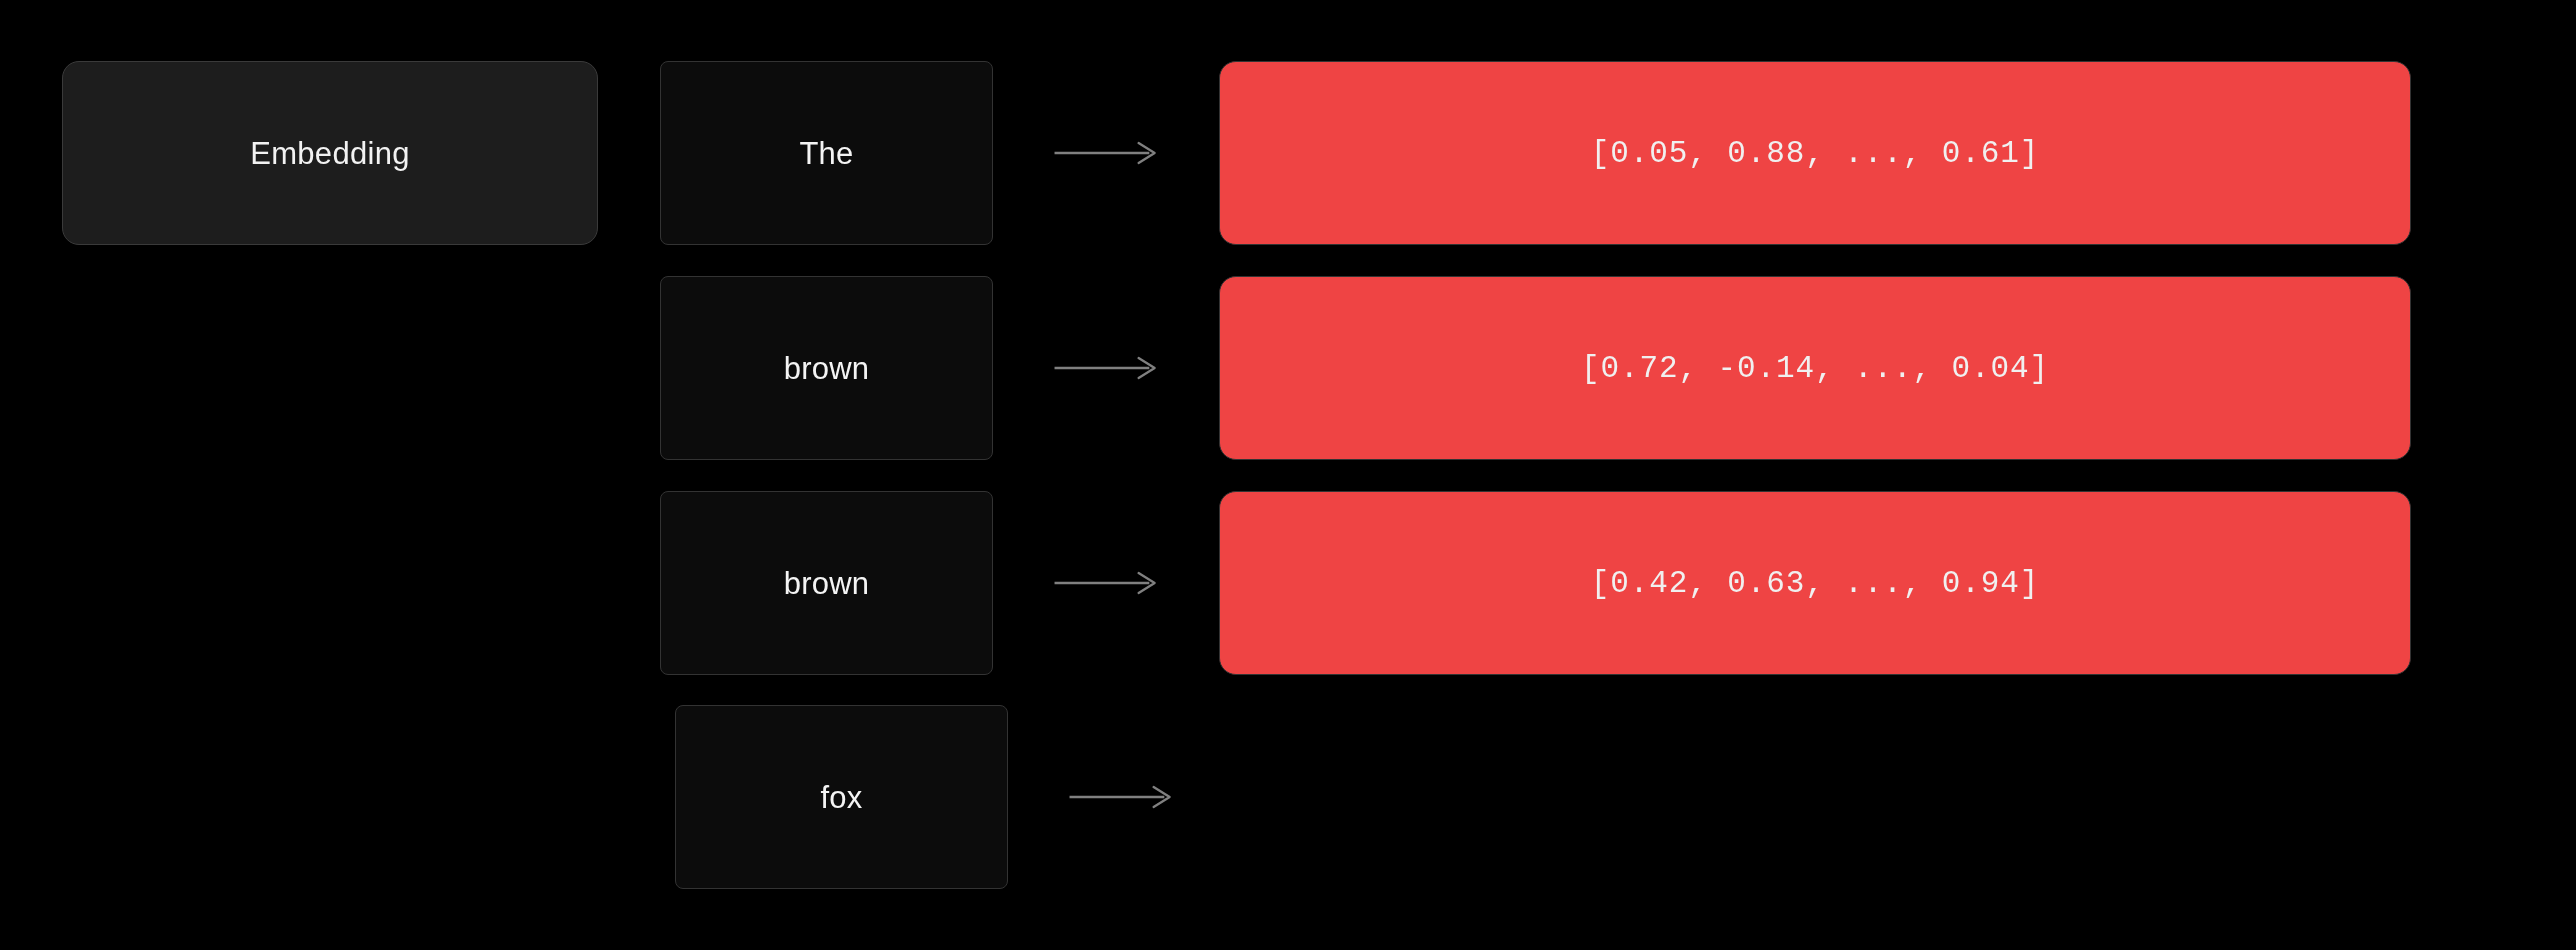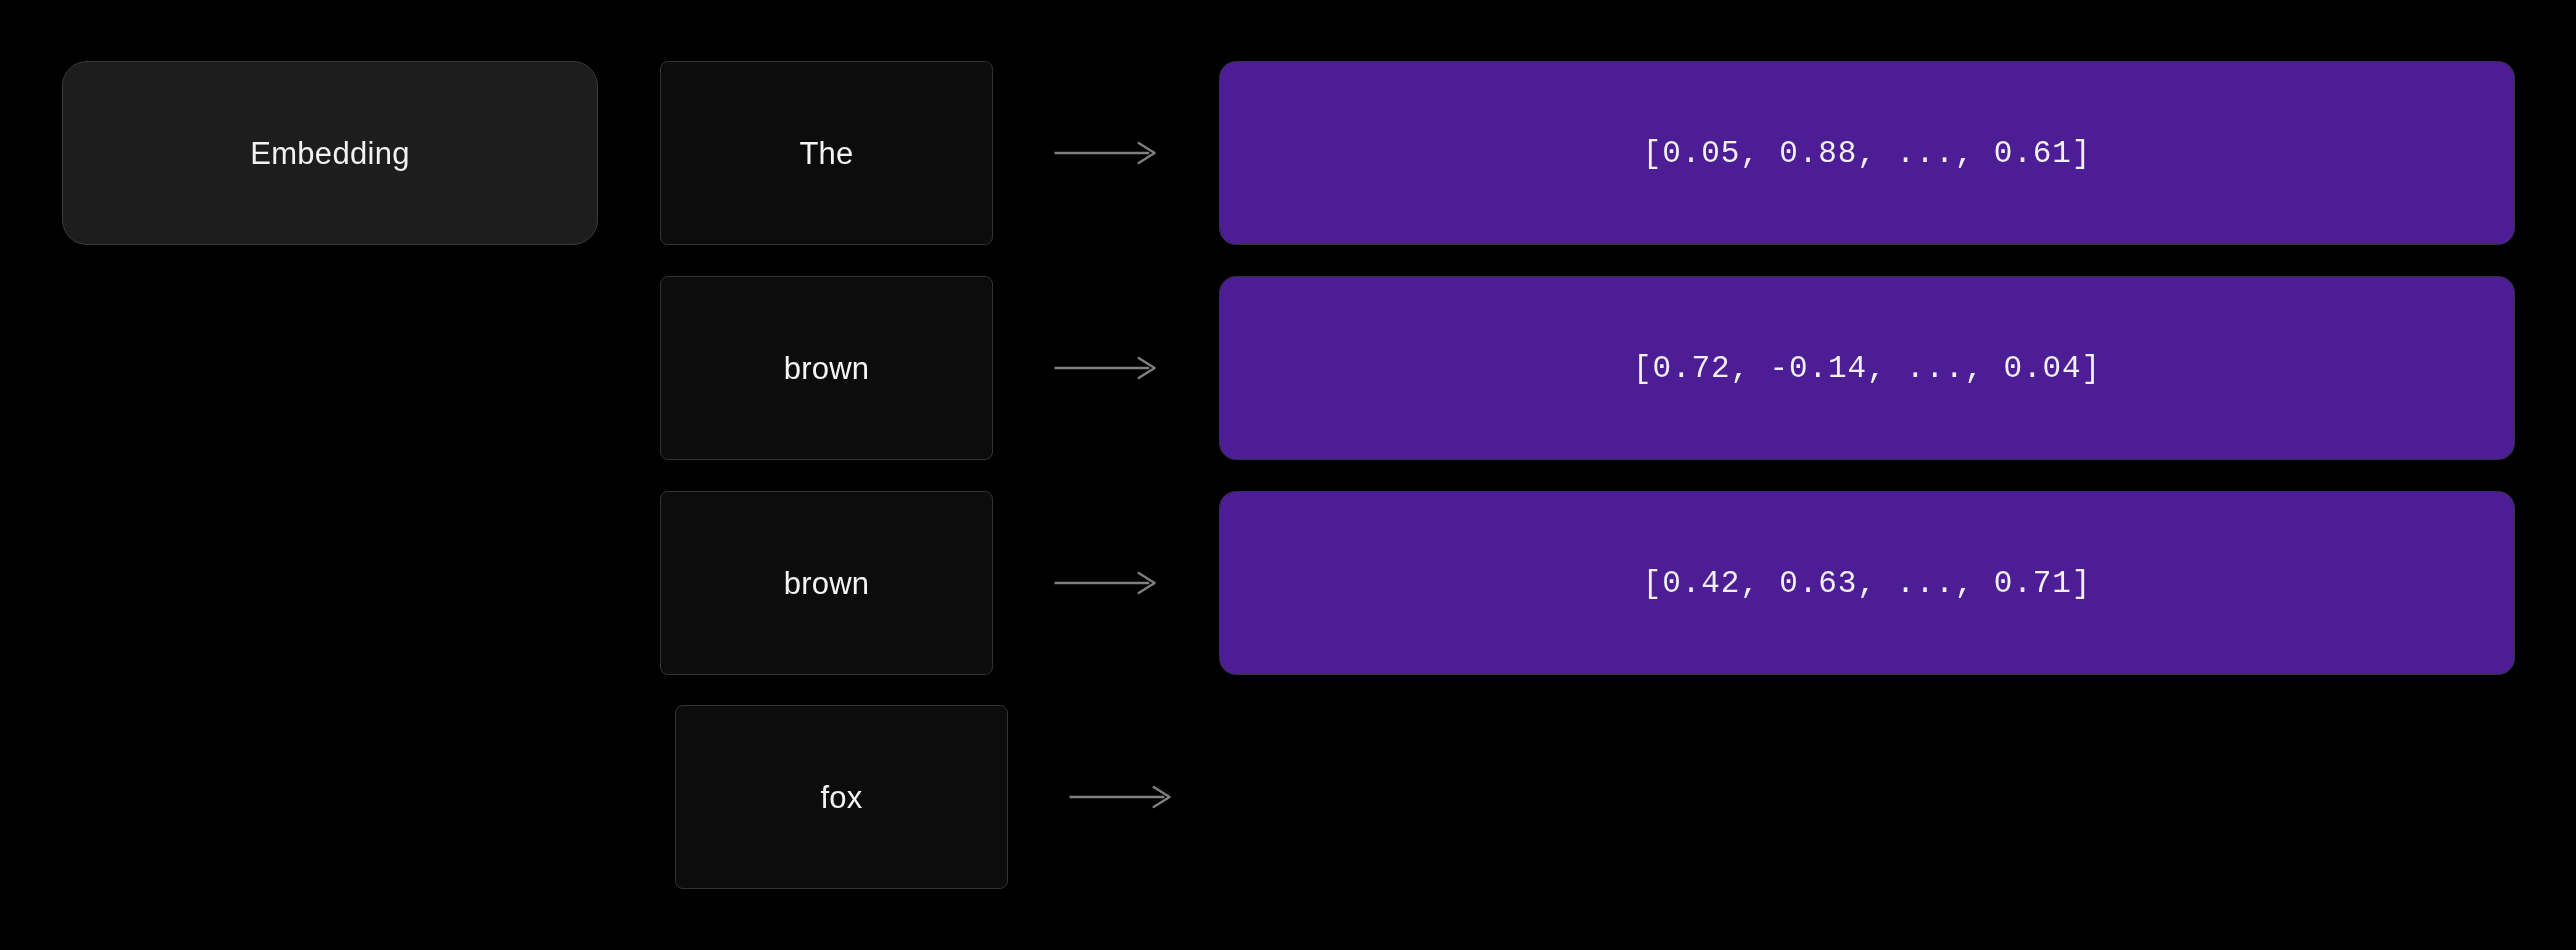--- a/index.html
+++ b/index.html
@@ -27,21 +27,21 @@
   
   .stage-label-box {
     position: absolute;
     left: 62px;
     top: 61px;
     width: 536px;
     height: 184px;
     box-sizing: border-box;
     background: #1d1d1d;
     border: 0.8px solid #3a3a3a;
-    border-radius: 25px;
+    border-radius: 17px;
     display: flex;
     align-items: center;
     justify-content: center;
   }
   .stage-label-text {
     color: #f2f2f2;
     font-size: 31px;
     font-weight: 400;
     letter-spacing: 0.3px;
     line-height: 1;
@@ -91,24 +91,24 @@
   }
   .arrow svg {
     display: block;
     overflow: visible;
   }
 
   .vector-box {
     position: absolute;
     left: 1219px;
     top: 0;
-    width: 1296px;
+    width: 1192px;
     height: 184px;
     box-sizing: border-box;
-    background: #4c1d95;
+    background: #ef4444;
     border: 0.8px solid #333333;
     border-radius: 17px;
     display: flex;
     align-items: center;
     justify-content: center;
   }
   .vector-text {
     color: #f0f0f0;
     font-family: "Liberation Mono", "DejaVu Sans Mono", monospace;
     font-size: 31px;
@@ -161,21 +161,21 @@
     <div class="token-box">
       <span class="token-text">brown</span>
     </div>
     <div class="arrow">
       <svg width="107" height="26" viewBox="0 0 140 34" aria-hidden="true">
         <line x1="2" y1="17" x2="126" y2="17" stroke="#808080" stroke-width="3"></line>
         <polyline points="112,4 133,17 112,30" fill="none" stroke="#808080" stroke-width="3" stroke-linecap="round" stroke-linejoin="round"></polyline>
       </svg>
     </div>
     <div class="vector-box">
-      <span class="vector-text">[0.42, 0.63, ..., 0.71]</span>
+      <span class="vector-text">[0.42, 0.63, ..., 0.94]</span>
     </div>
   </div>
 
   <div class="row" style="top:705px;margin-left:15px;">
     <div class="token-box">
       <span class="token-text">fox</span>
     </div>
     <div class="arrow">
       <svg width="107" height="26" viewBox="0 0 140 34" aria-hidden="true">
         <line x1="2" y1="17" x2="126" y2="17" stroke="#808080" stroke-width="3"></line>

